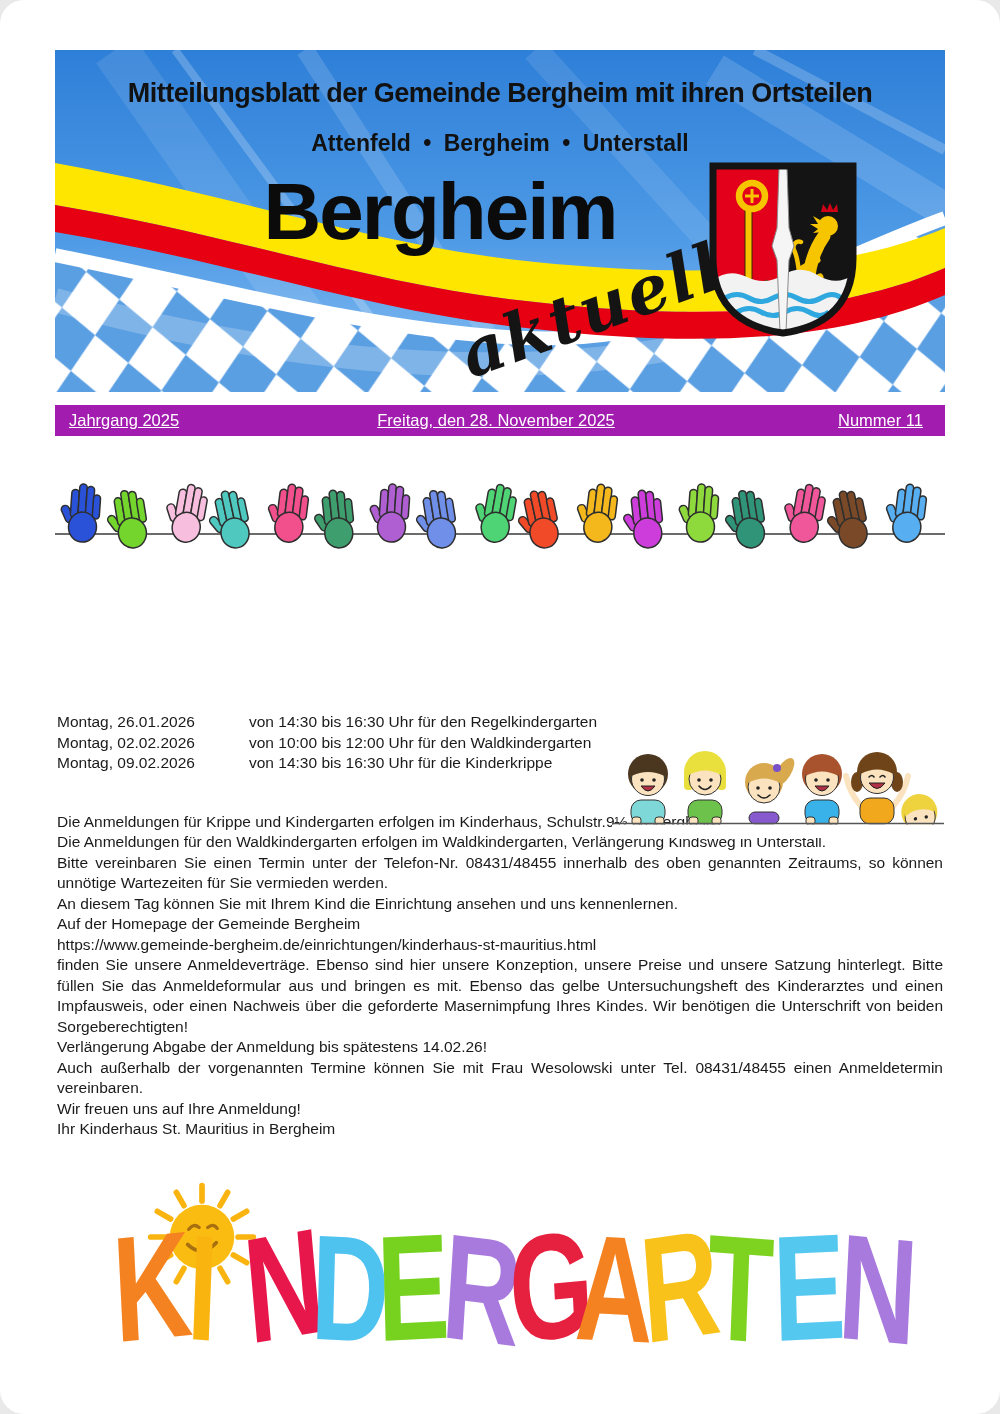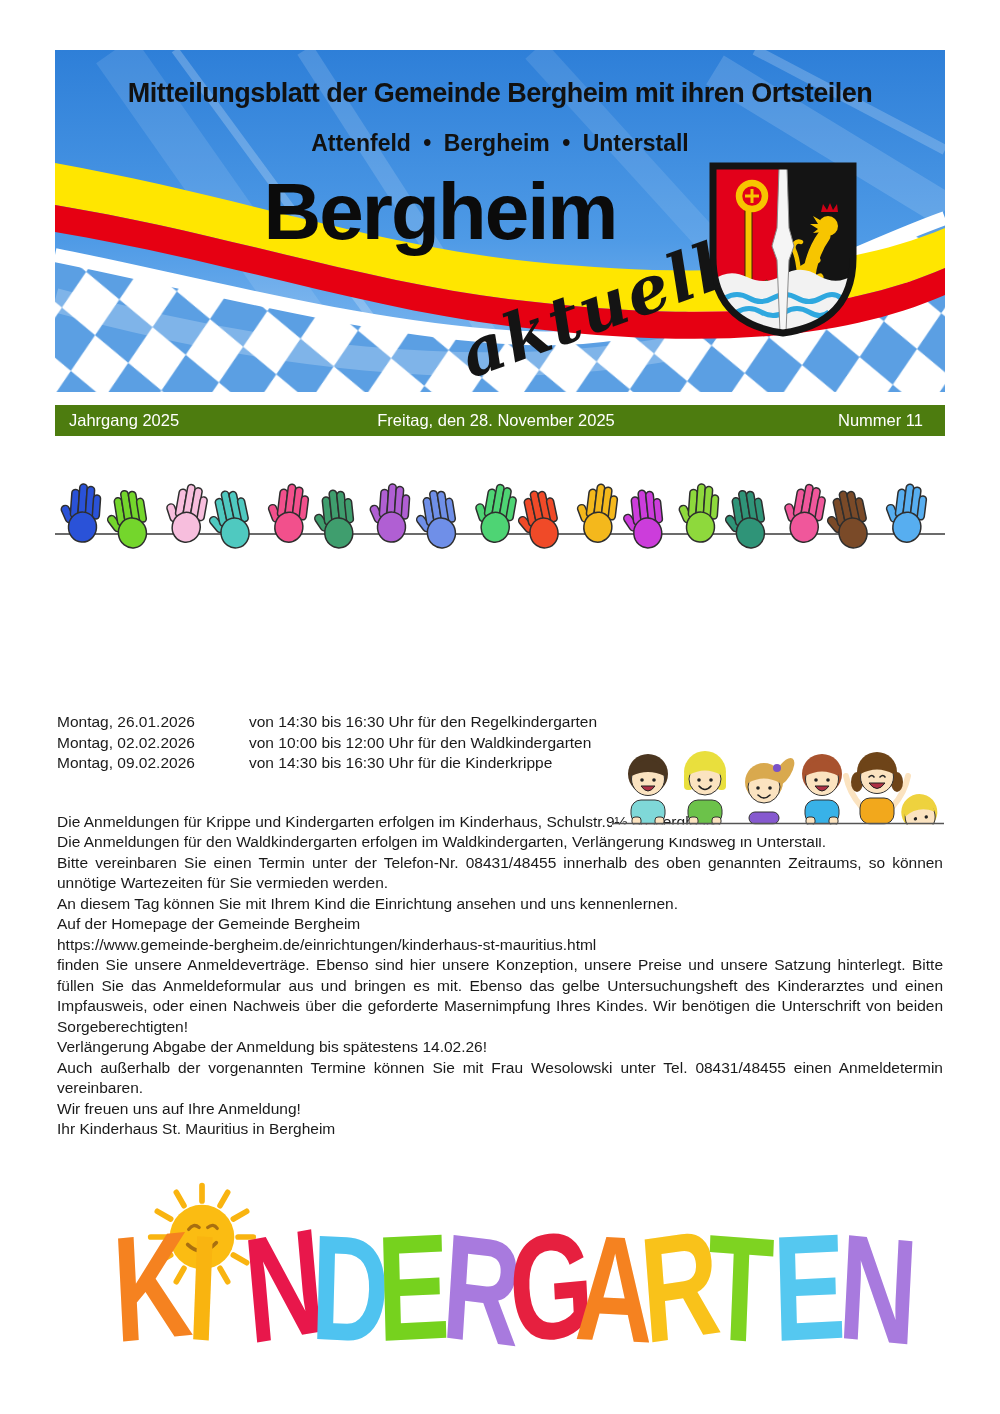--- a/index.html
+++ b/index.html
@@ -1,34 +1,34 @@
 <!DOCTYPE html>
 <html><head>
 <meta charset="utf-8">
 <style>
   html,body{margin:0;padding:0;background:#e9e9e9;}
   .page{position:relative;width:1000px;height:1414px;margin:0 auto;background:#ffffff;
-        font-family:"Liberation Sans",sans-serif;overflow:hidden;}
+        font-family:"Liberation Sans",sans-serif;overflow:hidden;border-radius:24px;}
 
   
   .masthead{position:absolute;left:55px;top:50px;width:890px;height:342px;overflow:hidden;}
   .mast-bg{position:absolute;left:0;top:0;width:890px;height:342px;display:block;}
   .mast-tagline{position:absolute;left:0;top:28px;width:100%;text-align:center;
                 font-size:27px;font-weight:bold;color:#111;letter-spacing:-0.5px;}
   .mast-districts{position:absolute;left:0;top:80px;width:100%;text-align:center;
                   font-size:23px;font-weight:bold;color:#111;word-spacing:6px;}
   .mast-title{position:absolute;left:-60px;top:116px;width:100%;text-align:center;
               font-size:80px;font-weight:bold;color:#0b0b0b;letter-spacing:-2px;}
   .mast-subtitle{position:absolute;left:408px;top:268px;font-family:"DejaVu Serif",serif;
                  font-style:italic;font-weight:bold;font-size:66px;color:#141414;
                  transform:rotate(-20deg);transform-origin:left center;letter-spacing:2px;}
 
   
-  .issue-bar{position:absolute;left:55px;top:405px;width:890px;height:31px;background:#4d7c0f;
-             color:#fff;font-size:16.5px;display:flex;align-items:center;}
+  .issue-bar{position:absolute;left:55px;top:405px;width:890px;height:31px;background:#a21caf;
+             color:#fff;font-size:16.5px;display:flex;align-items:center;text-decoration:underline;}
   .issue-left{padding-left:14px;width:280px;}
   .issue-center{flex:1;text-align:center;}
   .issue-right{width:280px;text-align:right;padding-right:22px;}
 
   
   .hands-wrap{position:absolute;left:55px;top:482px;width:890px;height:82px;}
   .hands-wrap svg{width:890px;height:82px;display:block;}
 
   
   .headline{position:absolute;left:0;top:585px;width:100%;text-align:center;

